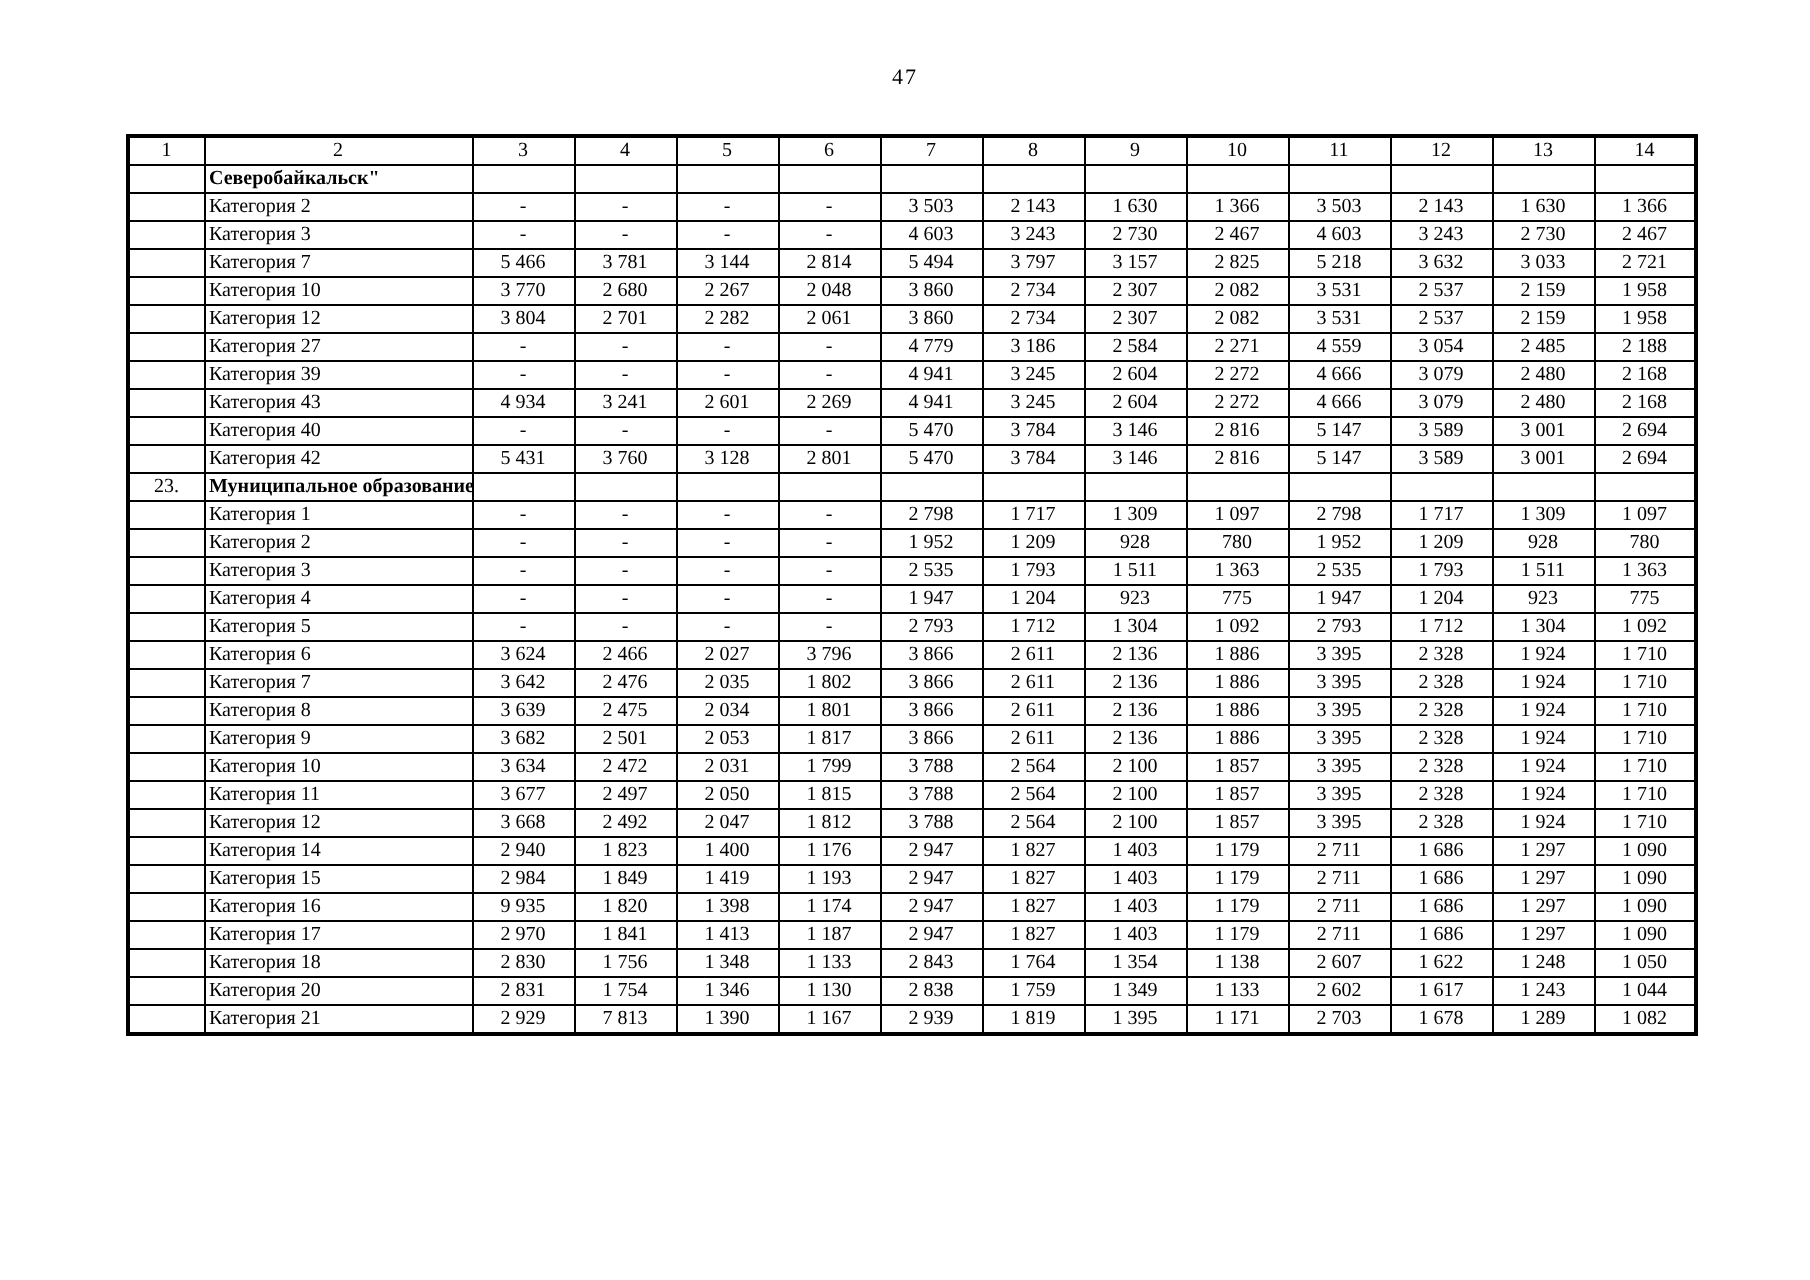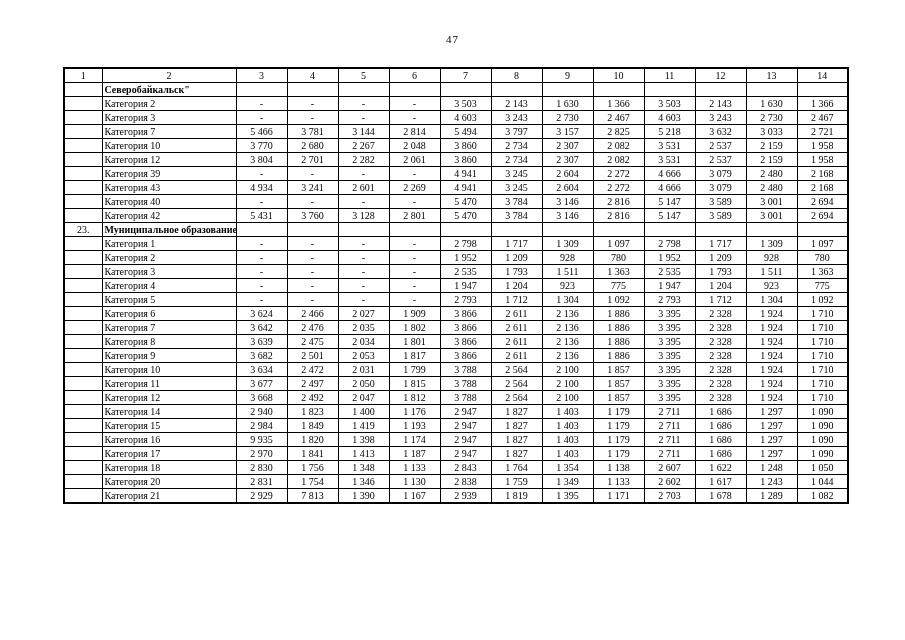--- a/index.html
+++ b/index.html
@@ -177,20 +177,36 @@
           <td class="num">2 734</td>
           <td class="num">2 307</td>
           <td class="num">2 082</td>
           <td class="num">3 531</td>
           <td class="num">2 537</td>
           <td class="num">2 159</td>
           <td class="num">1 958</td>
         </tr>
         <tr>
           <td class="idx"></td>
+          <td class="label">Категория 27</td>
+          <td class="num">-</td>
+          <td class="num">-</td>
+          <td class="num">-</td>
+          <td class="num">-</td>
+          <td class="num">4 779</td>
+          <td class="num">3 186</td>
+          <td class="num">2 584</td>
+          <td class="num">2 271</td>
+          <td class="num">4 559</td>
+          <td class="num">3 054</td>
+          <td class="num">2 485</td>
+          <td class="num">2 188</td>
+        </tr>
+        <tr>
+          <td class="idx"></td>
           <td class="label">Категория 39</td>
           <td class="num">-</td>
           <td class="num">-</td>
           <td class="num">-</td>
           <td class="num">-</td>
           <td class="num">4 941</td>
           <td class="num">3 245</td>
           <td class="num">2 604</td>
           <td class="num">2 272</td>
           <td class="num">4 666</td>
@@ -341,21 +357,21 @@
           <td class="num">1 712</td>
           <td class="num">1 304</td>
           <td class="num">1 092</td>
         </tr>
         <tr>
           <td class="idx"></td>
           <td class="label">Категория 6</td>
           <td class="num">3 624</td>
           <td class="num">2 466</td>
           <td class="num">2 027</td>
-          <td class="num">1 909</td>
+          <td class="num">3 796</td>
           <td class="num">3 866</td>
           <td class="num">2 611</td>
           <td class="num">2 136</td>
           <td class="num">1 886</td>
           <td class="num">3 395</td>
           <td class="num">2 328</td>
           <td class="num">1 924</td>
           <td class="num">1 710</td>
         </tr>
         <tr>

